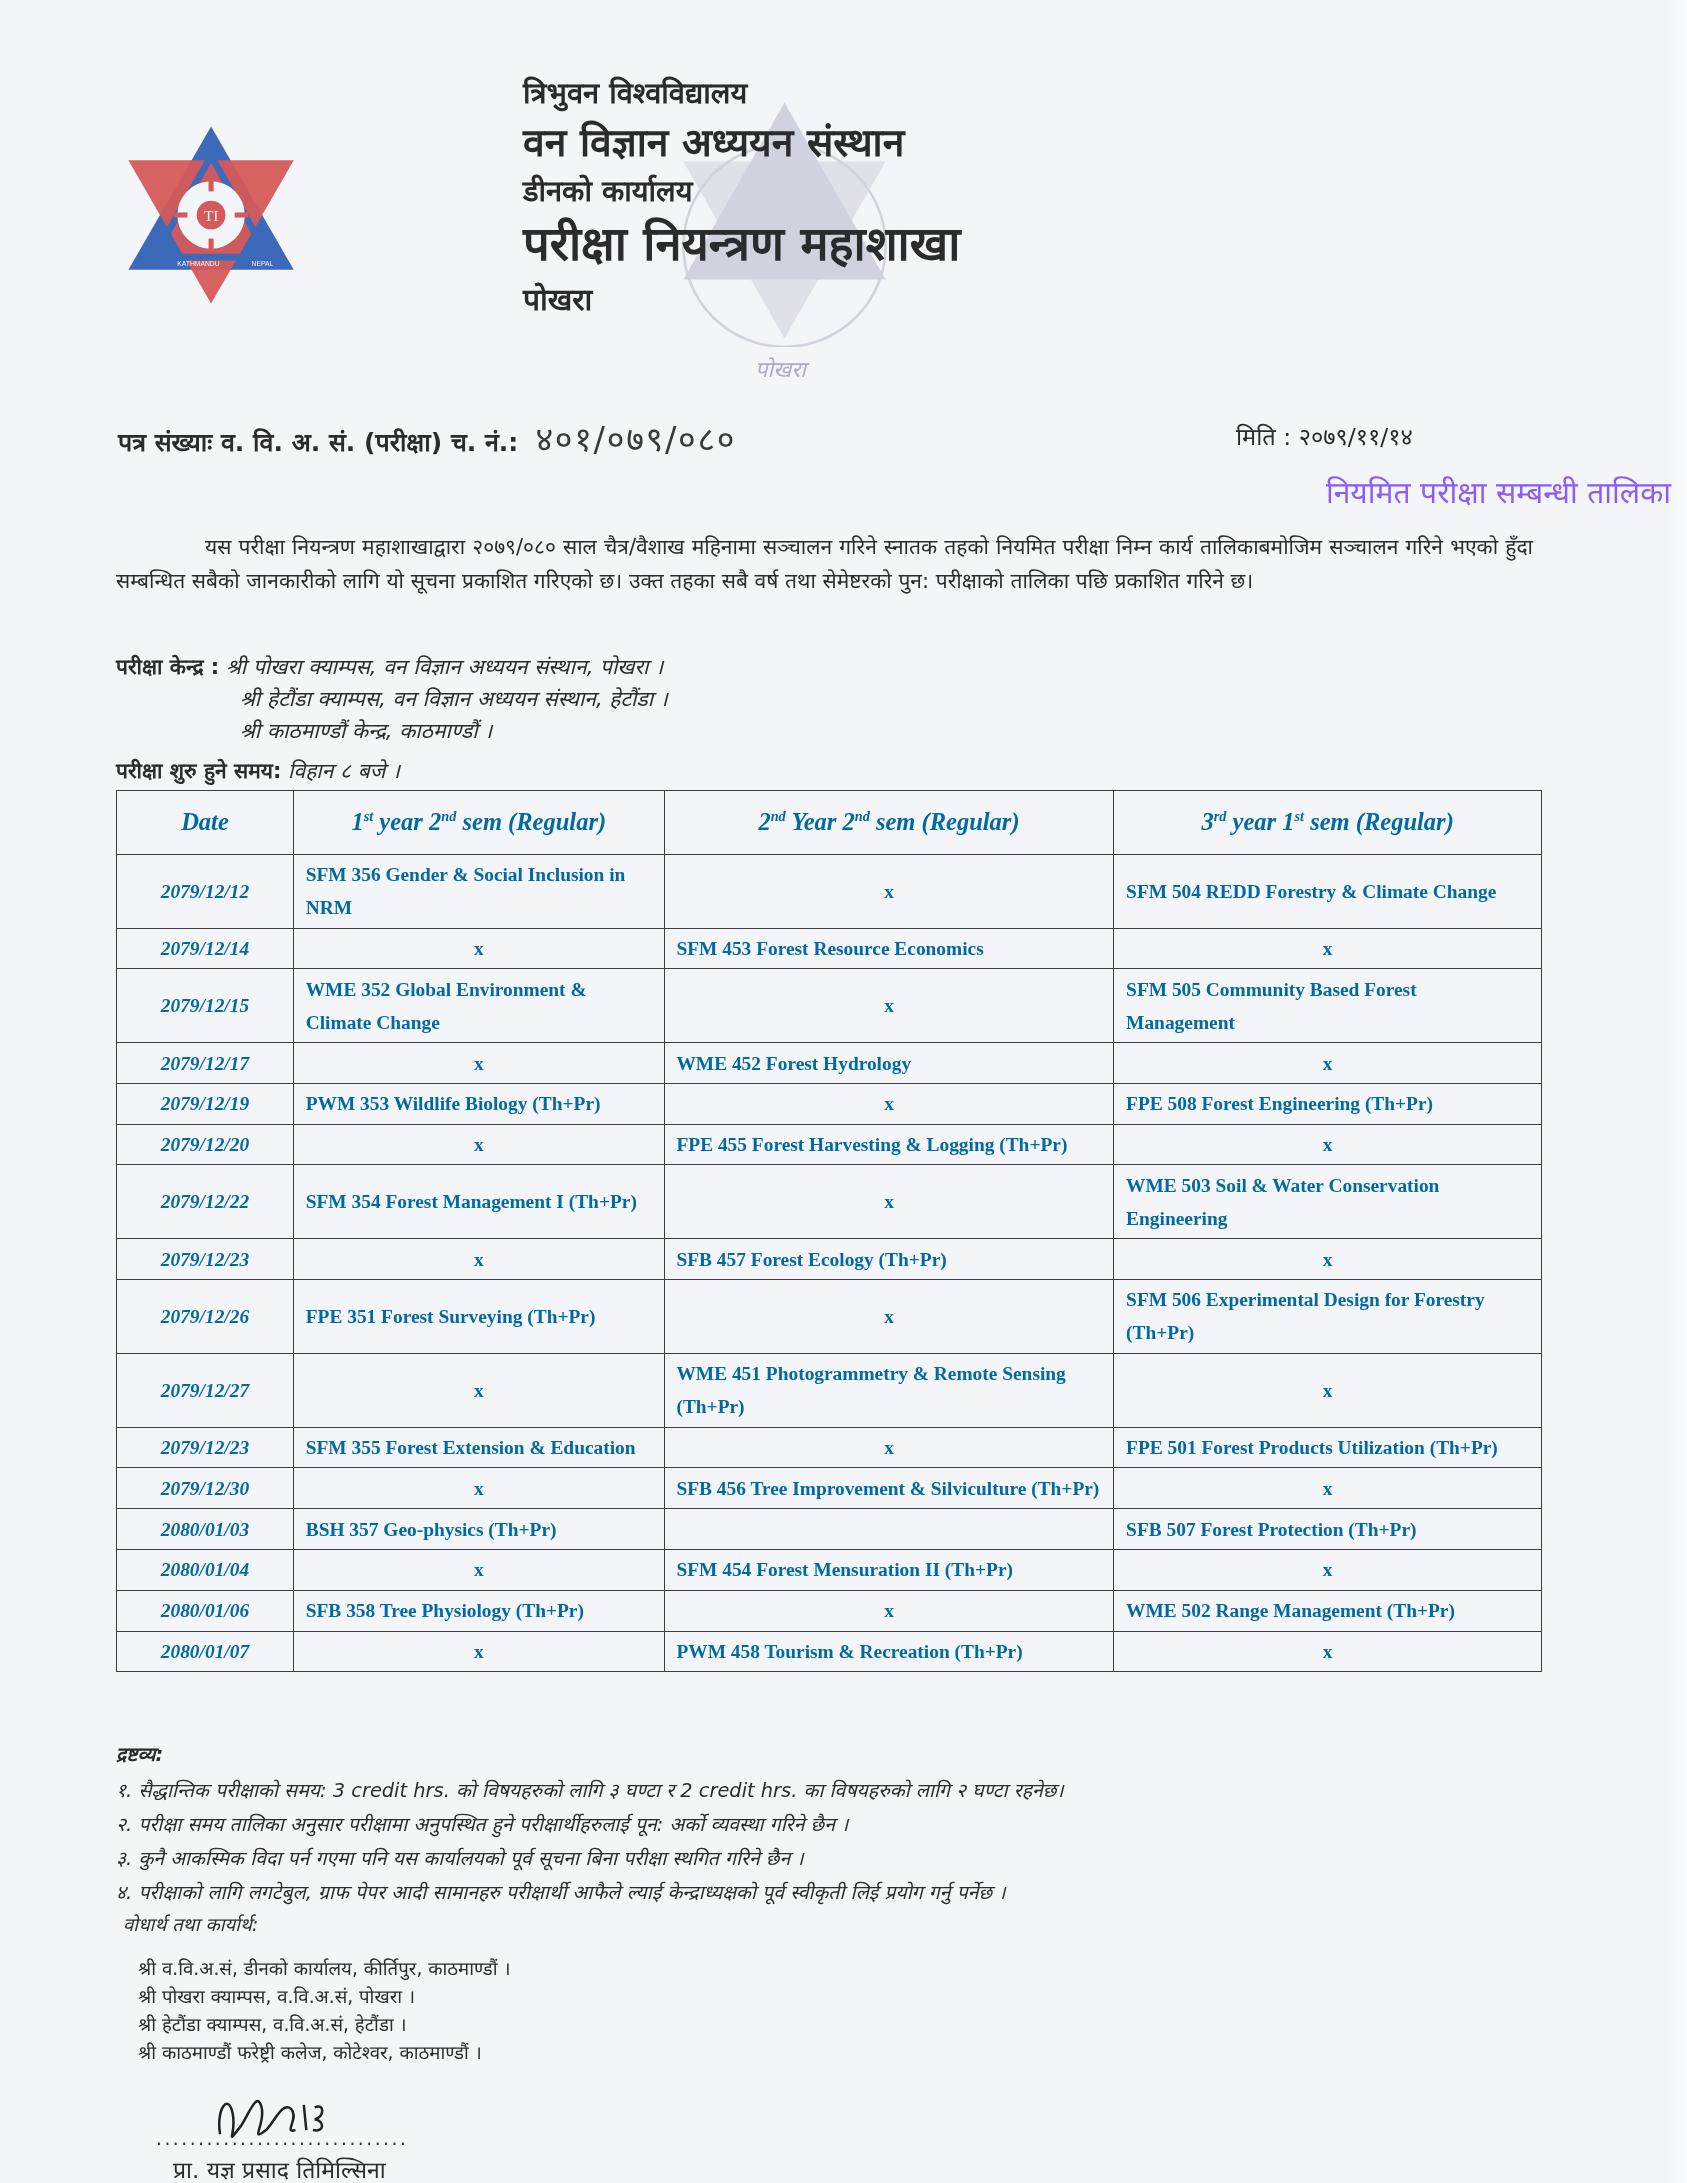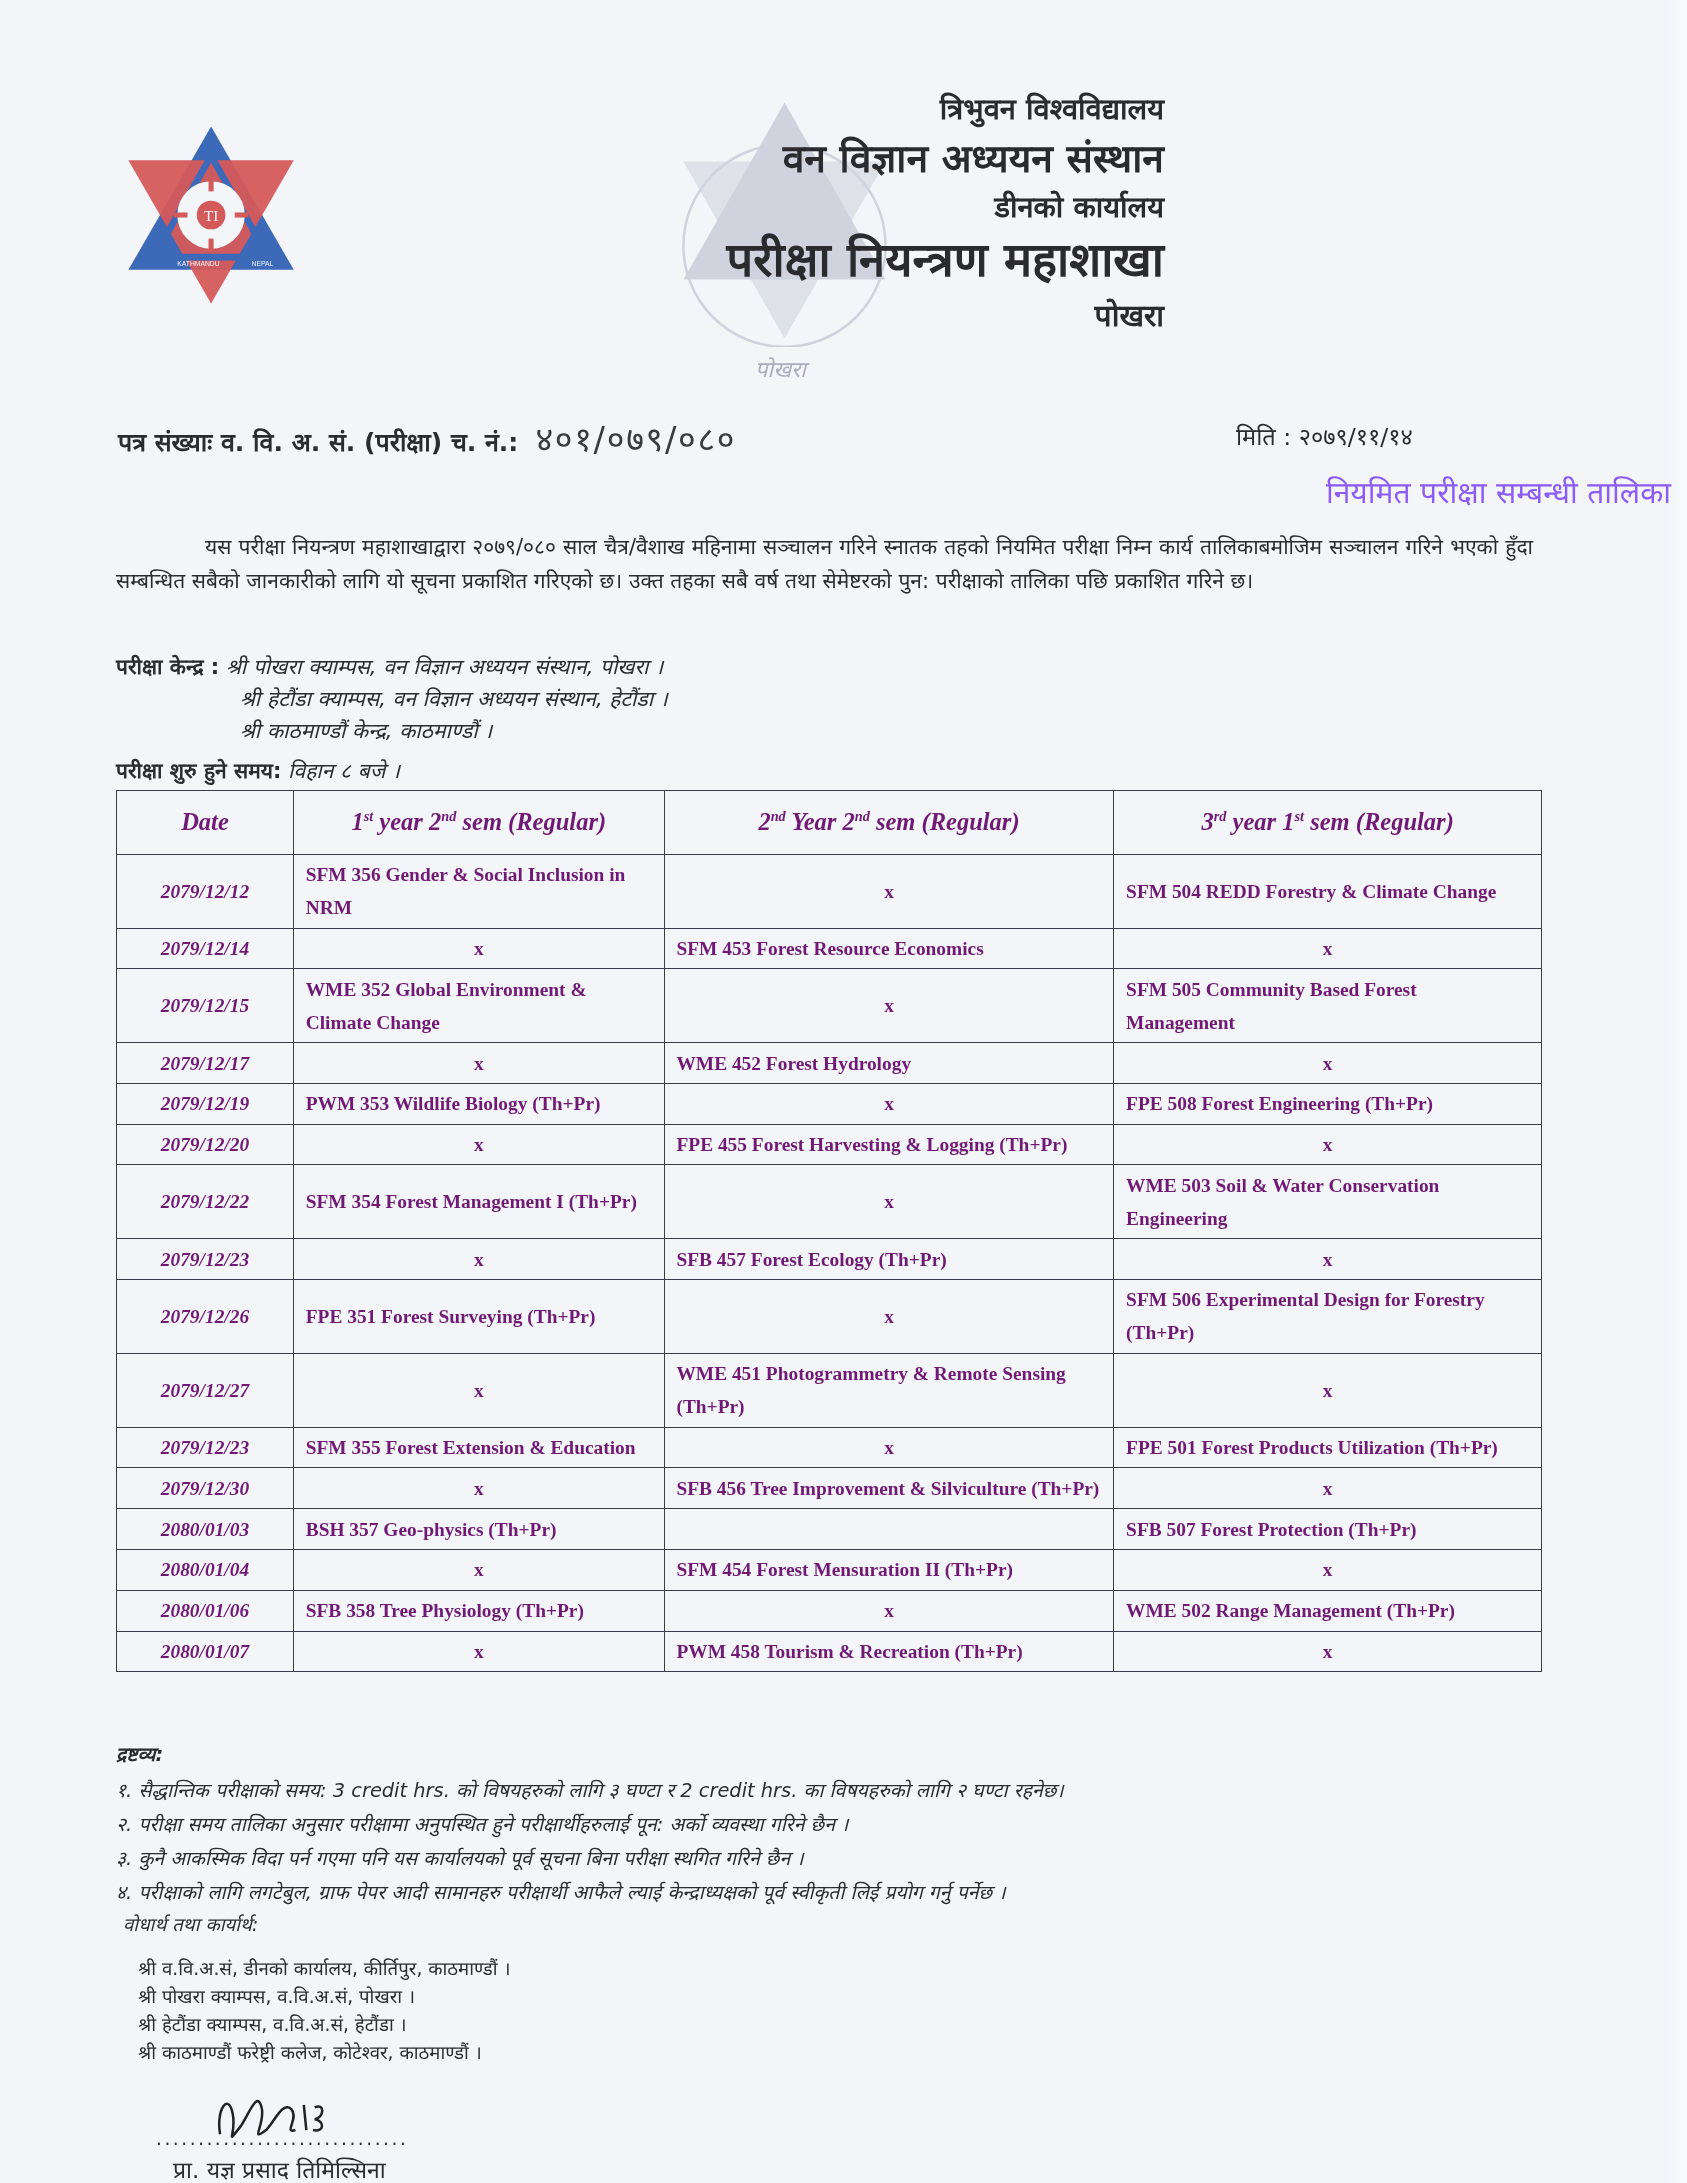--- a/index.html
+++ b/index.html
@@ -11,21 +11,21 @@
     font-family: "DejaVu Sans", sans-serif;
     color: #2a2a2e;
   }
   .page-edge-right {
     position: absolute; top: 0; right: 0; width: 18.6px; height: 100%;
     background: linear-gradient(to right, #f3f5f8, #fafbfc);
   }
   
   .logo { position: absolute; left: 125px; top: 122px; width: 173px; height: 186px; }
   .letterhead {
-    position: absolute; left: 523px; top: 95px; width: 641px; text-align: right;
+    position: absolute; left: 523px; top: 79px; width: 641px; text-align: left;
   }
   .lh-line { font-family: "DejaVu Sans", sans-serif; font-weight: bold; color: #2b2b2f; line-height: 1; }
   .lh-1 { font-size: 29px; margin-bottom: 15px; }
   .lh-2 { font-size: 39px; margin-bottom: 15px; }
   .lh-3 { font-size: 29px; margin-bottom: 13.5px; }
   .lh-4 { font-size: 47px; margin-bottom: 18.6px; }
   .lh-5 { font-size: 30px; }
   .stamp {
     position: absolute; left: 675px; top: 94px; width: 219px; height: 253px;
     opacity: 0.22; pointer-events: none;
@@ -58,21 +58,21 @@
   .centers .indent { padding-left: 124px; }
   .start-time { position: absolute; left: 116px; top: 756px; font-size: 21px; color: #2c2c30; }
   .start-time .lbl { font-weight: bold; }
   .start-time .it { font-style: italic; }
 
   
   table.schedule {
     position: absolute; left: 116px; top: 790px; width: 1426px;
     border-collapse: collapse;
     font-family: "Liberation Serif", serif;
-    color: #701a75;
+    color: #0369a1;
   }
   table.schedule th, table.schedule td {
     border: 1.7px solid #3c3f4a; padding: 3.4px 11.8px;
     vertical-align: middle;
   }
   table.schedule th {
     height: 56px; font-size: 24.5px; font-style: italic; font-weight: bold; text-align: center;
   }
   table.schedule th sup { font-size: 14.3px; }
   table.schedule td { font-size: 19.4px; font-weight: bold; line-height: 33px; }

